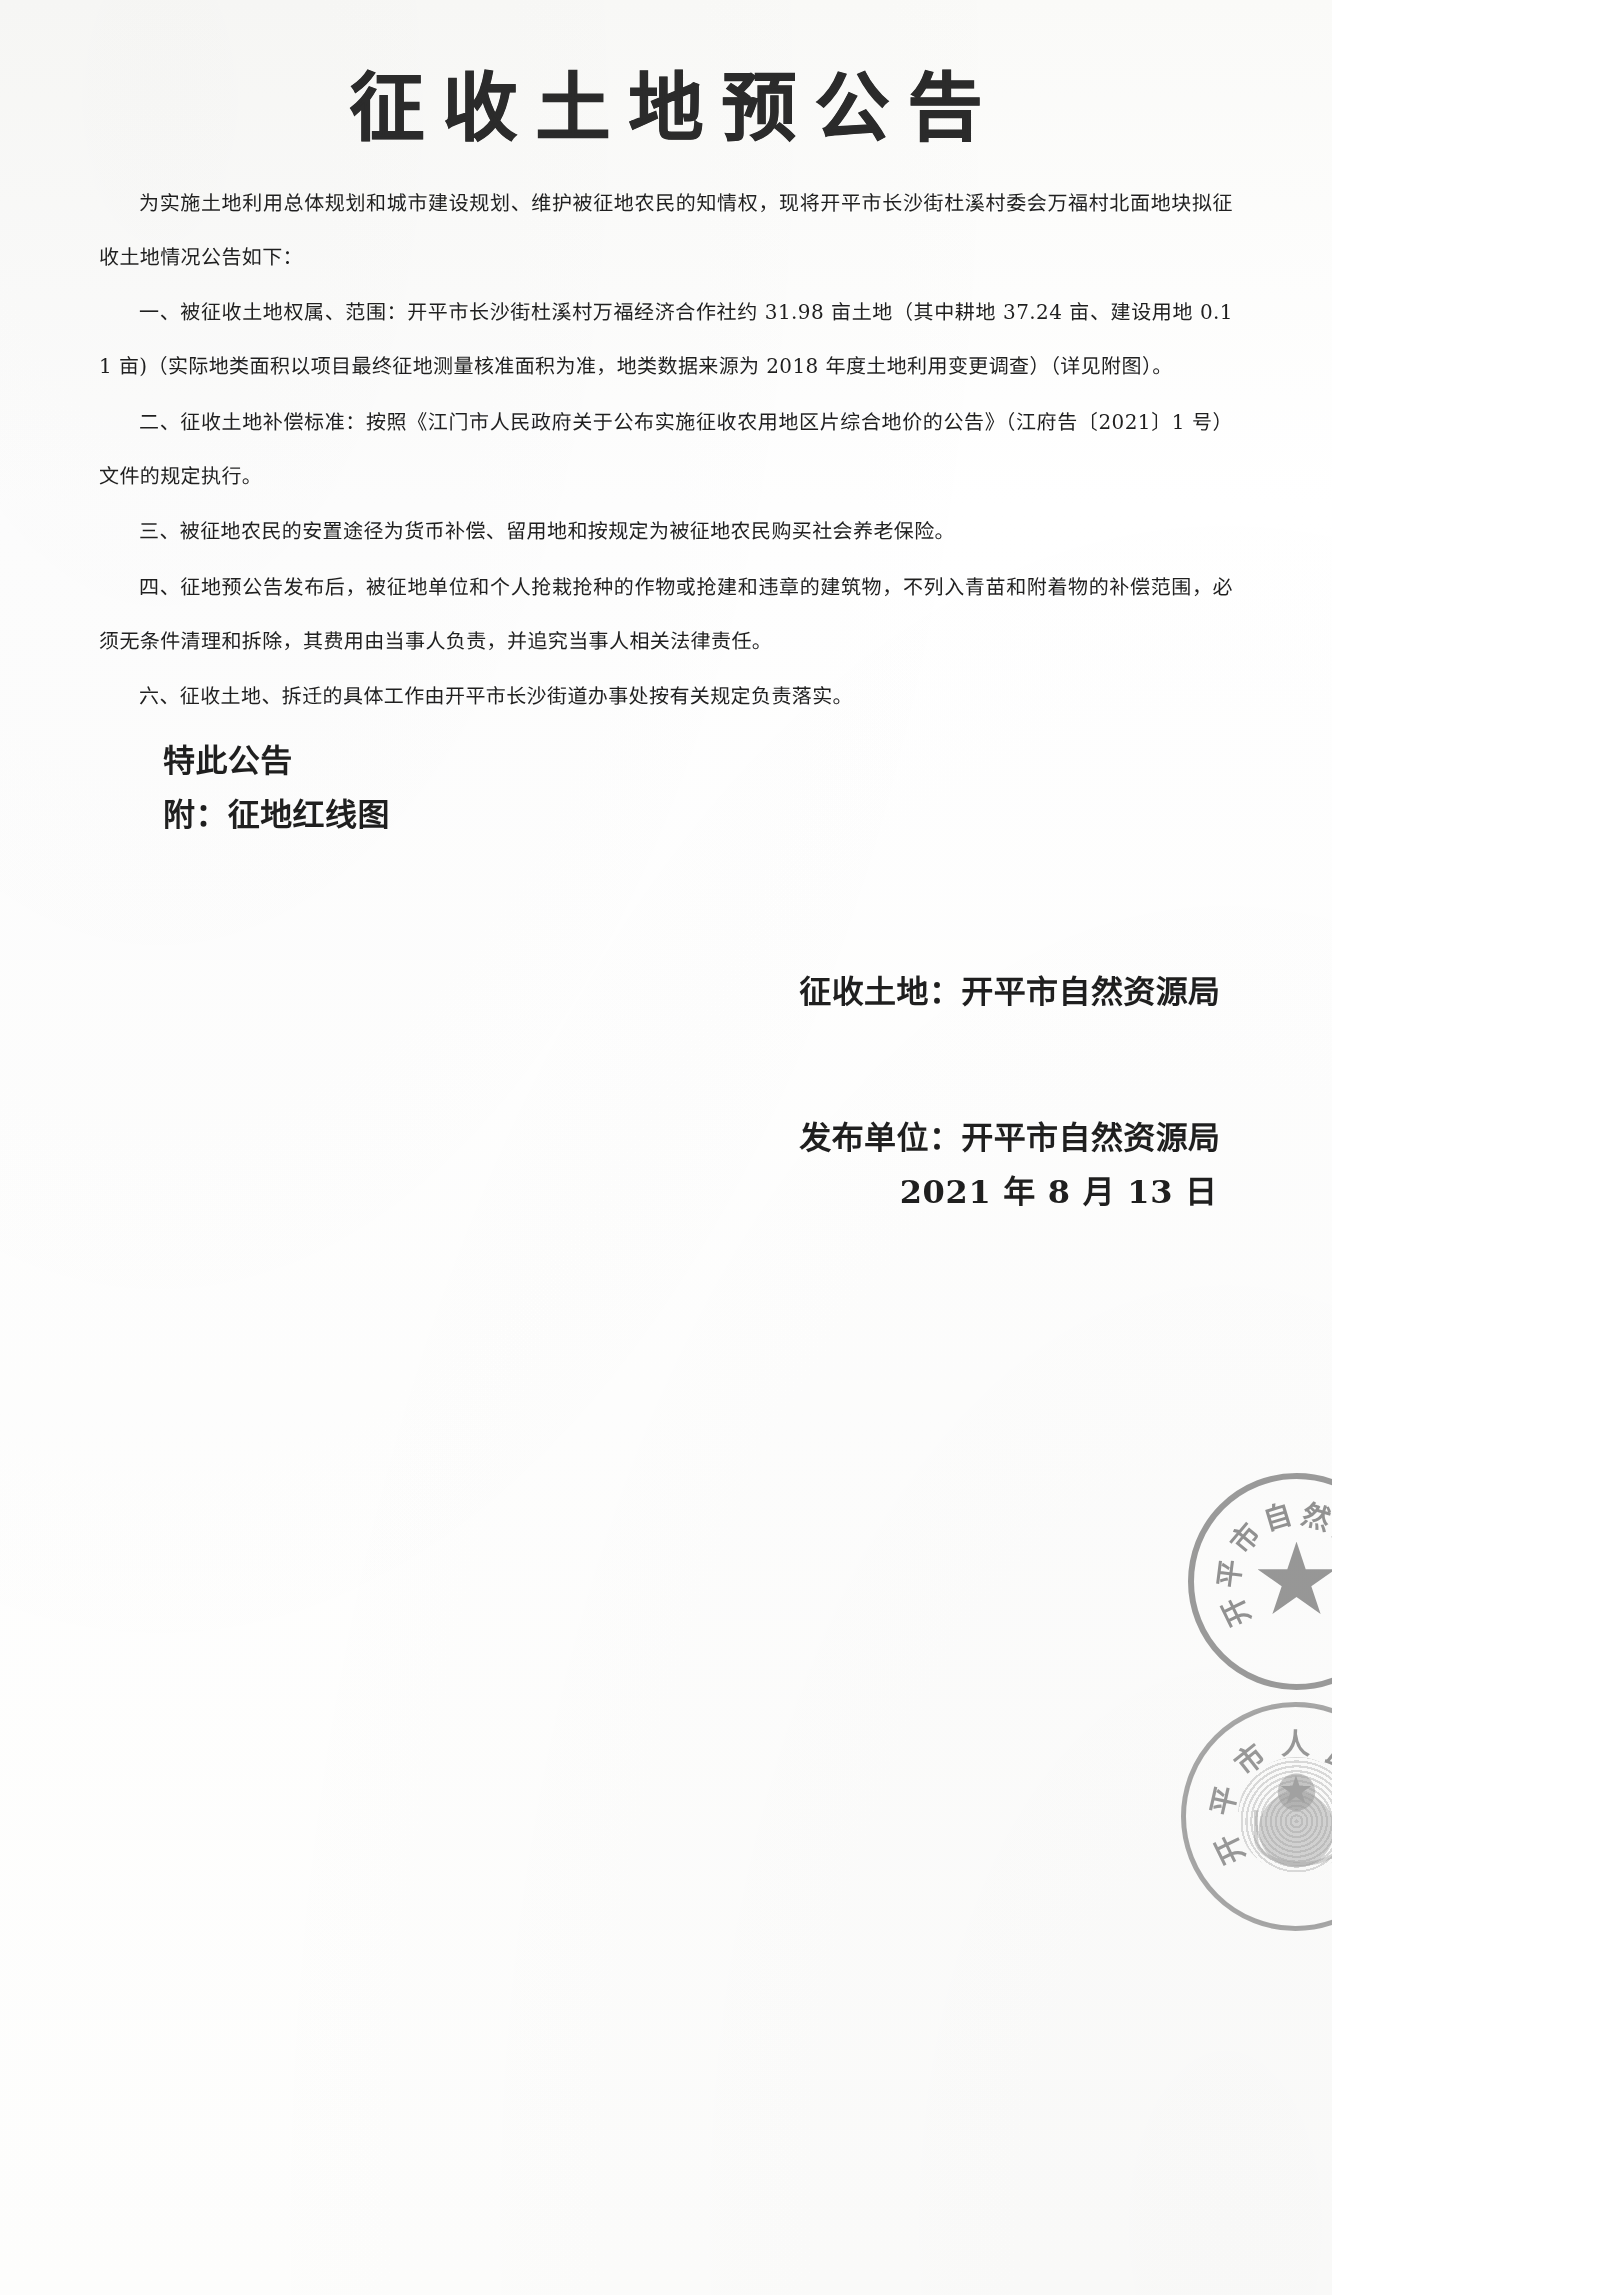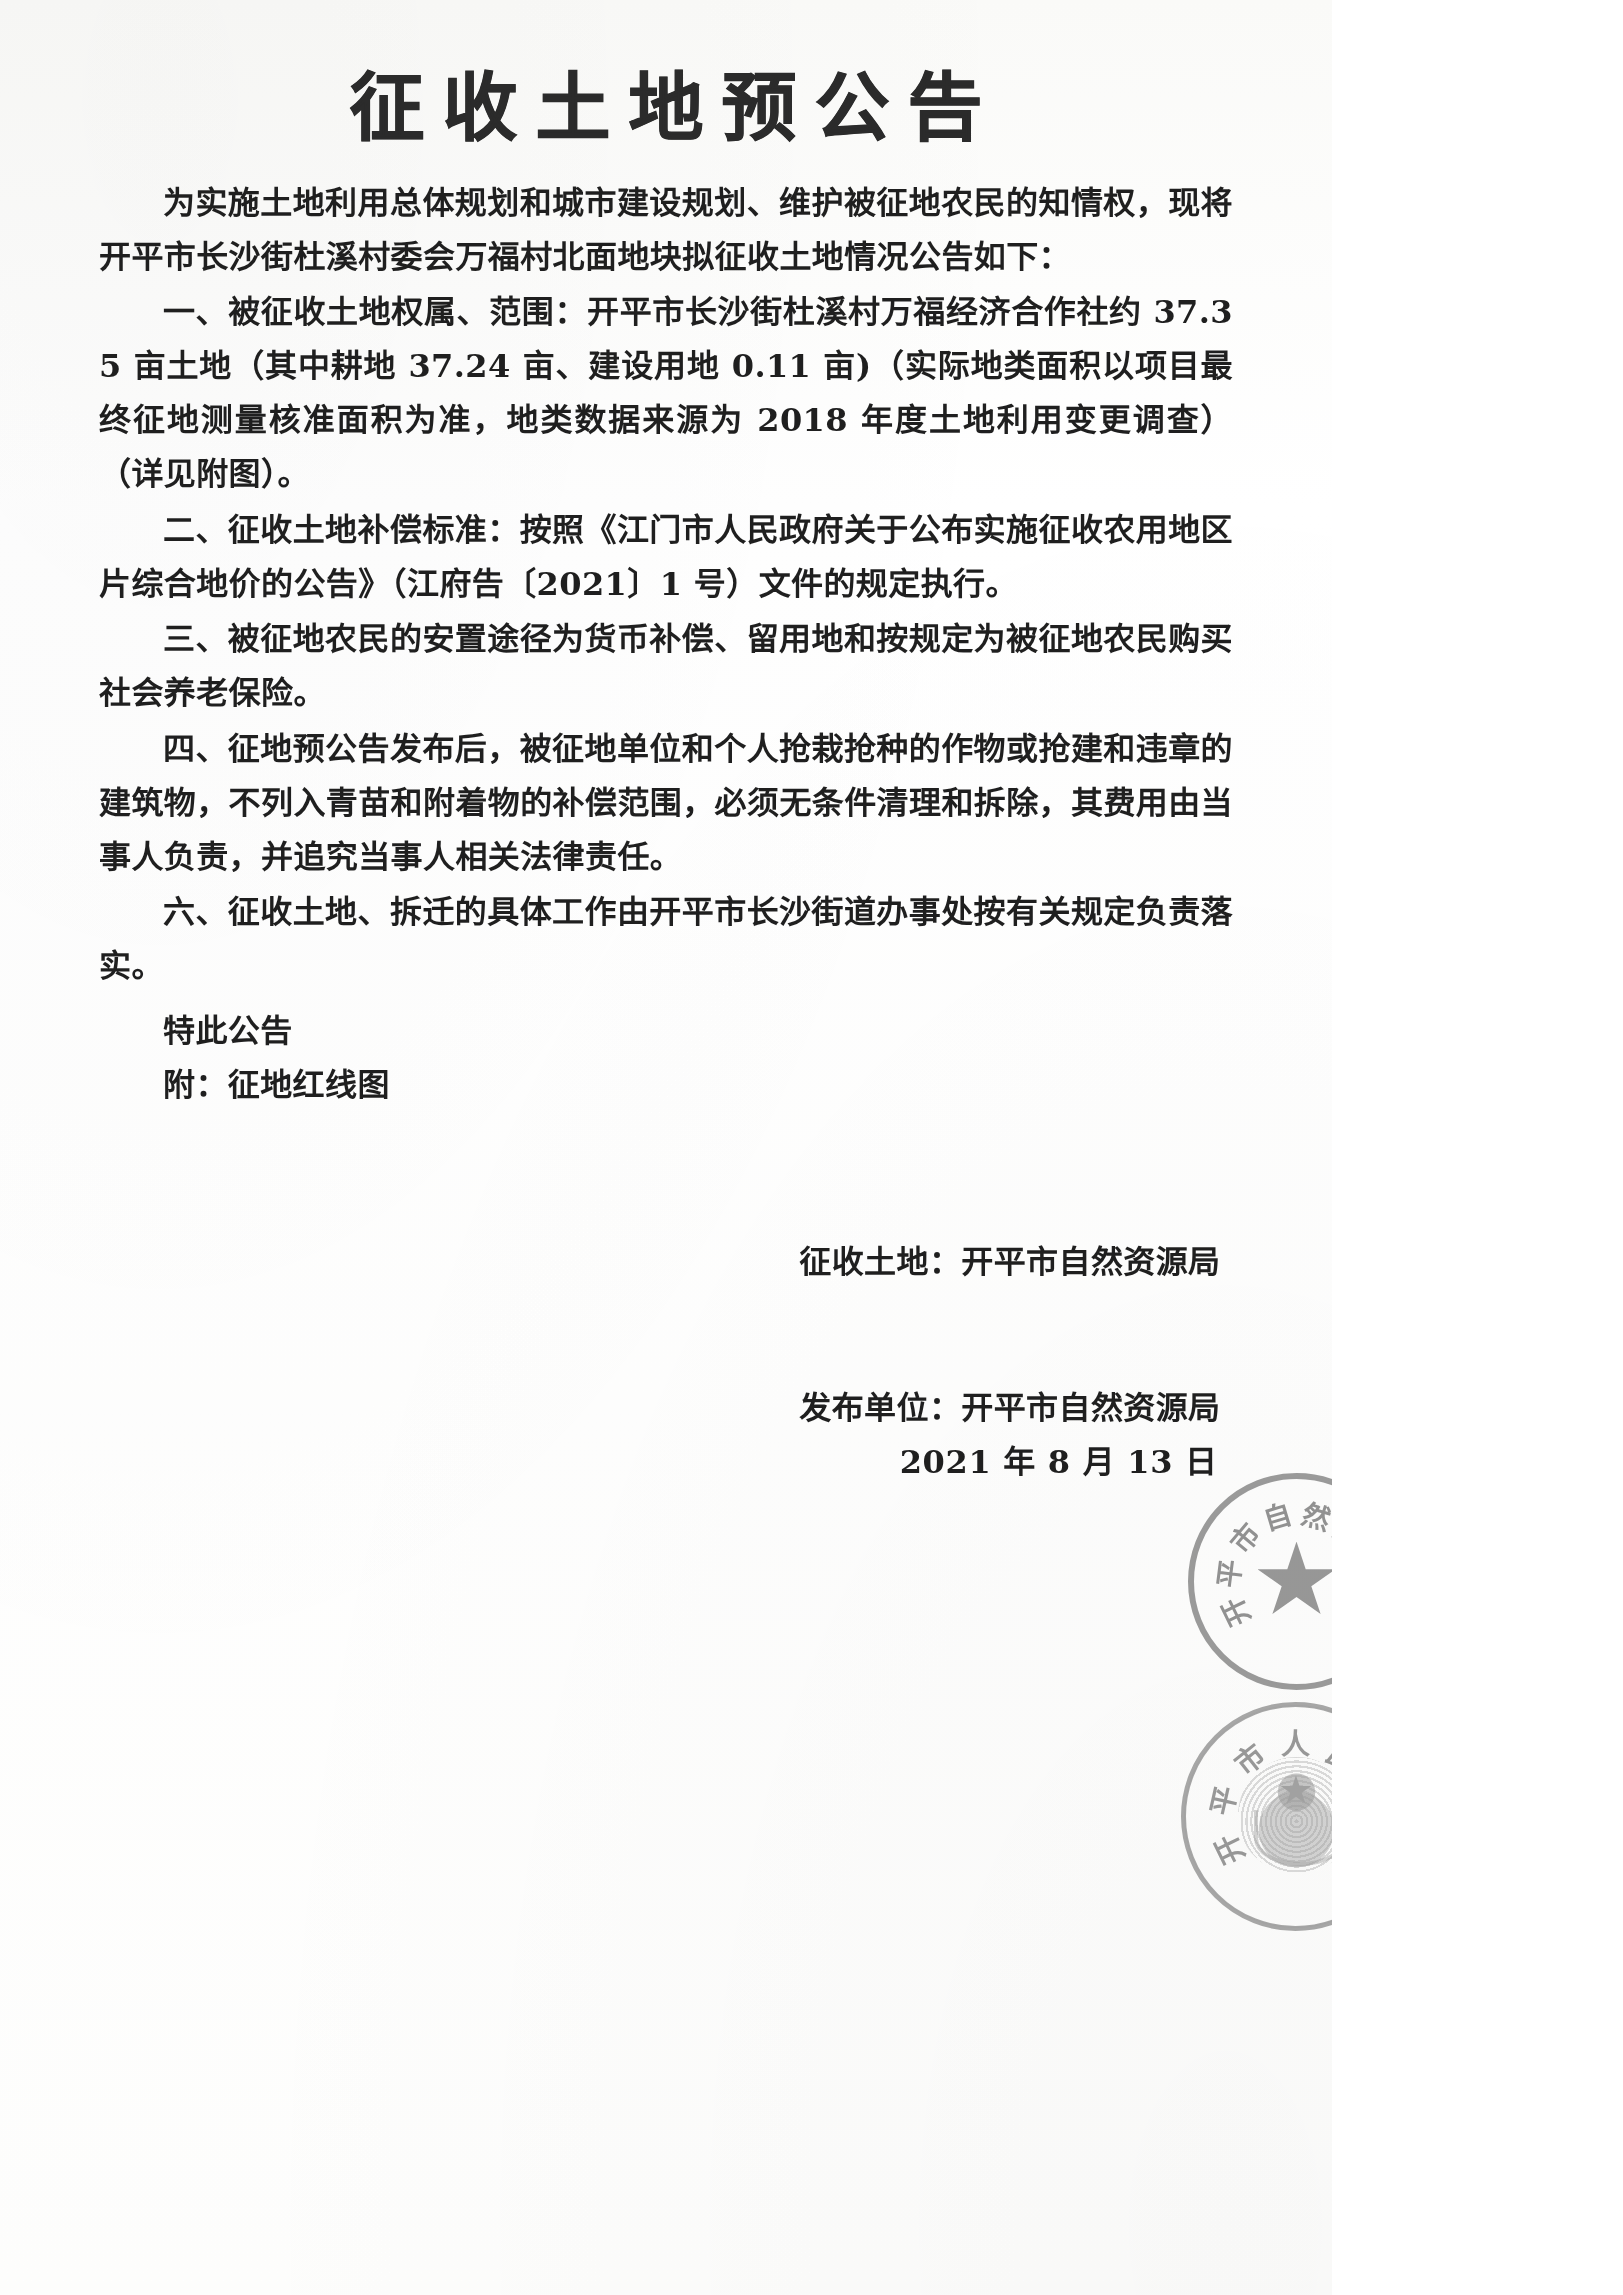--- a/index.html
+++ b/index.html
@@ -60,29 +60,29 @@
     margin: 39px 9.7px 0 0;
     letter-spacing: 0.7px;
     font-weight: 600;
   }
 
   
   .body-block {
     margin-top: 23.6px;
   }
   .para {
-    font-size: 32px;
+    font-size: 20px;
     line-height: 54px;
     color: #1f1f1f;
     text-align: justify;
     text-justify: inter-ideograph;
     text-indent: 2em;
     margin: 0 0 1.4px 0;
     letter-spacing: 0.4px;
-    font-weight: 700;
+    font-weight: 400;
     word-break: break-all;
   }
   .para:last-child { margin-bottom: 0; }
 
   
   .closing {
     margin-top: 11px;
   }
   .closing-line {
     font-size: 32px;
@@ -230,21 +230,21 @@
 <body>
 
 <div class="page">
   <div class="content">
 
     <h1 class="doc-title">征收土地预公告</h1>
 
 
     <div class="body-block">
       <p class="para">为实施土地利用总体规划和城市建设规划、维护被征地农民的知情权，现将开平市长沙街杜溪村委会万福村北面地块拟征收土地情况公告如下：</p>
-      <p class="para">一、被征收土地权属、范围：开平市长沙街杜溪村万福经济合作社约 37.35 亩土地（其中耕地 37.24 亩、建设用地 0.11 亩)（实际地类面积以项目最终征地测量核准面积为准，地类数据来源为 2018 年度土地利用变更调查）（详见附图）。</p>
+      <p class="para">一、被征收土地权属、范围：开平市长沙街杜溪村万福经济合作社约 31.98 亩土地（其中耕地 37.24 亩、建设用地 0.11 亩)（实际地类面积以项目最终征地测量核准面积为准，地类数据来源为 2018 年度土地利用变更调查）（详见附图）。</p>
       <p class="para">二、征收土地补偿标准：按照《江门市人民政府关于公布实施征收农用地区片综合地价的公告》（江府告〔2021〕1 号）文件的规定执行。</p>
       <p class="para">三、被征地农民的安置途径为货币补偿、留用地和按规定为被征地农民购买社会养老保险。</p>
       <p class="para">四、征地预公告发布后，被征地单位和个人抢栽抢种的作物或抢建和违章的建筑物，不列入青苗和附着物的补偿范围，必须无条件清理和拆除，其费用由当事人负责，并追究当事人相关法律责任。</p>
       <p class="para">六、征收土地、拆迁的具体工作由开平市长沙街道办事处按有关规定负责落实。</p>
     </div>
 
     <div class="closing">
       <p class="closing-line">特此公告</p>
       <p class="closing-line">附：征地红线图</p>
     </div>

